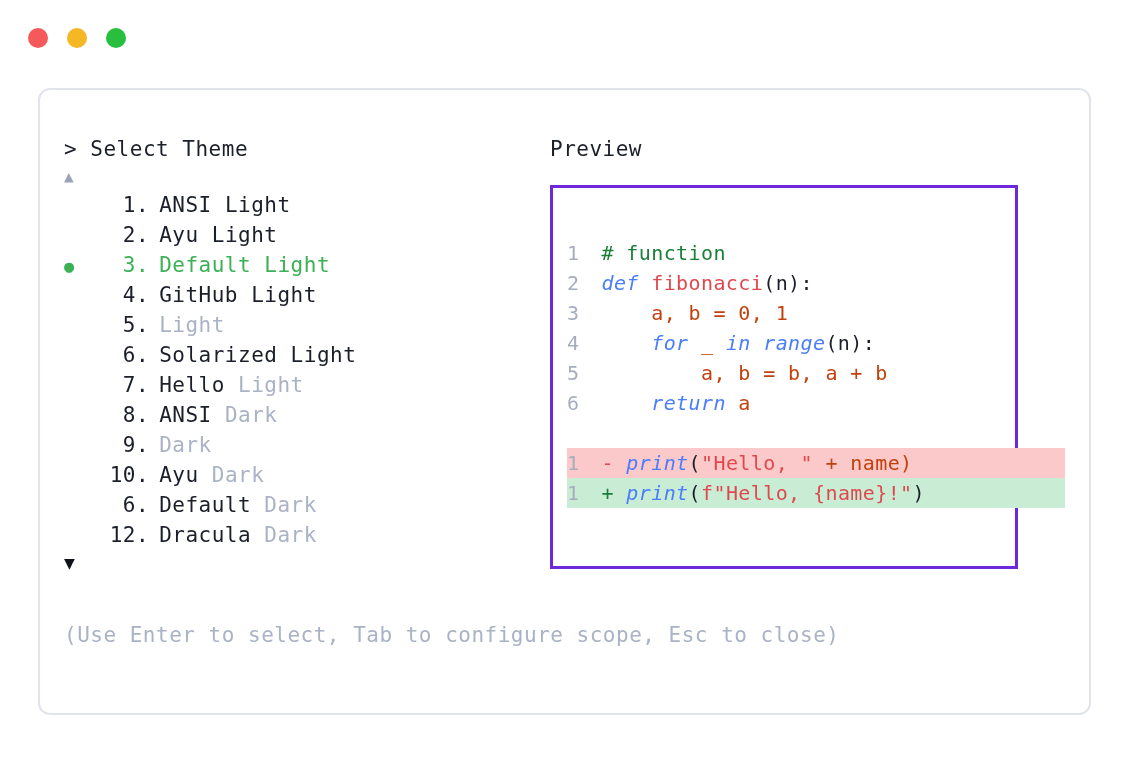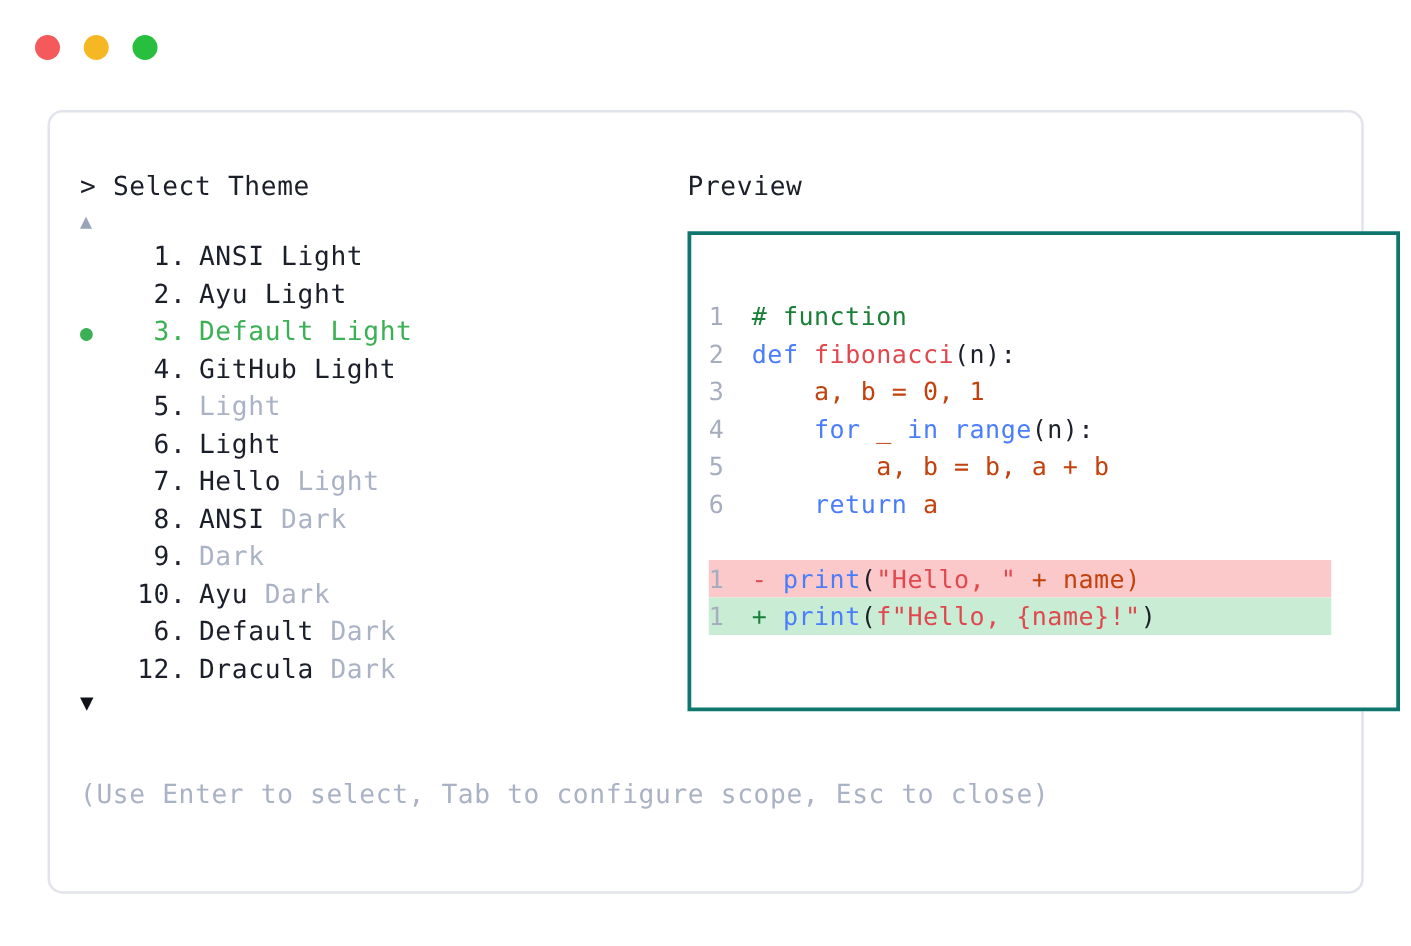--- a/index.html
+++ b/index.html
@@ -156,23 +156,23 @@
     margin-left: 12px;
   }
   .preview-title {
     font-size: 21px;
     line-height: 30px;
     color: #1b1f2a;
     letter-spacing: 0.5px;
     margin-bottom: 21px;
   }
   .preview-box {
-    width: 570px;
+    width: 468px;
     height: 384px;
-    border: 3px solid #0f766e;
+    border: 3px solid #6d28d9;
     background: #ffffff;
     box-sizing: border-box;
     position: relative;
   }
   .code {
     position: absolute;
     left: 14px;
     top: 50px;
     width: 498px;
     font-size: 20px;
@@ -185,21 +185,21 @@
     height: 30px;
   }
   .ln {
     display: inline-block;
     width: 22px;
     text-align: left;
     color: #a6adbe;
   }
   .tok-plain   { color: #c2410c; }
   .tok-comment { color: #1a7f37; }
-  .tok-keyword { color: #4a7dfb; }
+  .tok-keyword { color: #4a7dfb; font-style: italic; }
   .tok-func    { color: #e0484e; }
   .tok-string  { color: #e0484e; }
   .tok-punct   { color: #1b1f2a; }
 
   .code-gap { display: block; height: 30px; }
 
   .diff-line {
     display: block;
     height: 30px;
     width: 100%;
@@ -229,21 +229,21 @@
         <div class="prompt-line"><span class="prompt-caret">&gt;</span> <span>Select Theme</span></div>
 
         <div class="scroll-up">▲</div>
 
         <ul class="theme-list" id="theme-list">
             <li class="theme-row"><span class="row-bullet empty">●</span><span class="row-index">1</span><span class="row-dotsep">.</span><span class="row-name">ANSI </span><span class="row-variant">Light</span></li>
             <li class="theme-row"><span class="row-bullet empty">●</span><span class="row-index">2</span><span class="row-dotsep">.</span><span class="row-name">Ayu </span><span class="row-variant">Light</span></li>
             <li class="theme-row selected"><span class="row-bullet">●</span><span class="row-index">3</span><span class="row-dotsep">.</span><span class="row-name">Default </span><span class="row-variant">Light</span></li>
             <li class="theme-row"><span class="row-bullet empty">●</span><span class="row-index">4</span><span class="row-dotsep">.</span><span class="row-name">GitHub </span><span class="row-variant">Light</span></li>
             <li class="theme-row"><span class="row-bullet empty">●</span><span class="row-index">5</span><span class="row-dotsep">.</span><span class="row-variant muted">Light</span></li>
-            <li class="theme-row"><span class="row-bullet empty">●</span><span class="row-index">6</span><span class="row-dotsep">.</span><span class="row-variant">Light</span></li>
+            <li class="theme-row"><span class="row-bullet empty">●</span><span class="row-index">6</span><span class="row-dotsep">.</span><span class="row-name">Solarized </span><span class="row-variant">Light</span></li>
             <li class="theme-row"><span class="row-bullet empty">●</span><span class="row-index">7</span><span class="row-dotsep">.</span><span class="row-name">Hello </span><span class="row-variant muted">Light</span></li>
             <li class="theme-row"><span class="row-bullet empty">●</span><span class="row-index">8</span><span class="row-dotsep">.</span><span class="row-name">ANSI </span><span class="row-variant muted">Dark</span></li>
             <li class="theme-row"><span class="row-bullet empty">●</span><span class="row-index">9</span><span class="row-dotsep">.</span><span class="row-variant muted">Dark</span></li>
             <li class="theme-row"><span class="row-bullet empty">●</span><span class="row-index">10</span><span class="row-dotsep">.</span><span class="row-name">Ayu </span><span class="row-variant muted">Dark</span></li>
             <li class="theme-row"><span class="row-bullet empty">●</span><span class="row-index">6</span><span class="row-dotsep">.</span><span class="row-name">Default </span><span class="row-variant muted">Dark</span></li>
             <li class="theme-row"><span class="row-bullet empty">●</span><span class="row-index">12</span><span class="row-dotsep">.</span><span class="row-name">Dracula </span><span class="row-variant muted">Dark</span></li>
           </ul>
 
         <div class="scroll-down">▼</div>
       </div>

